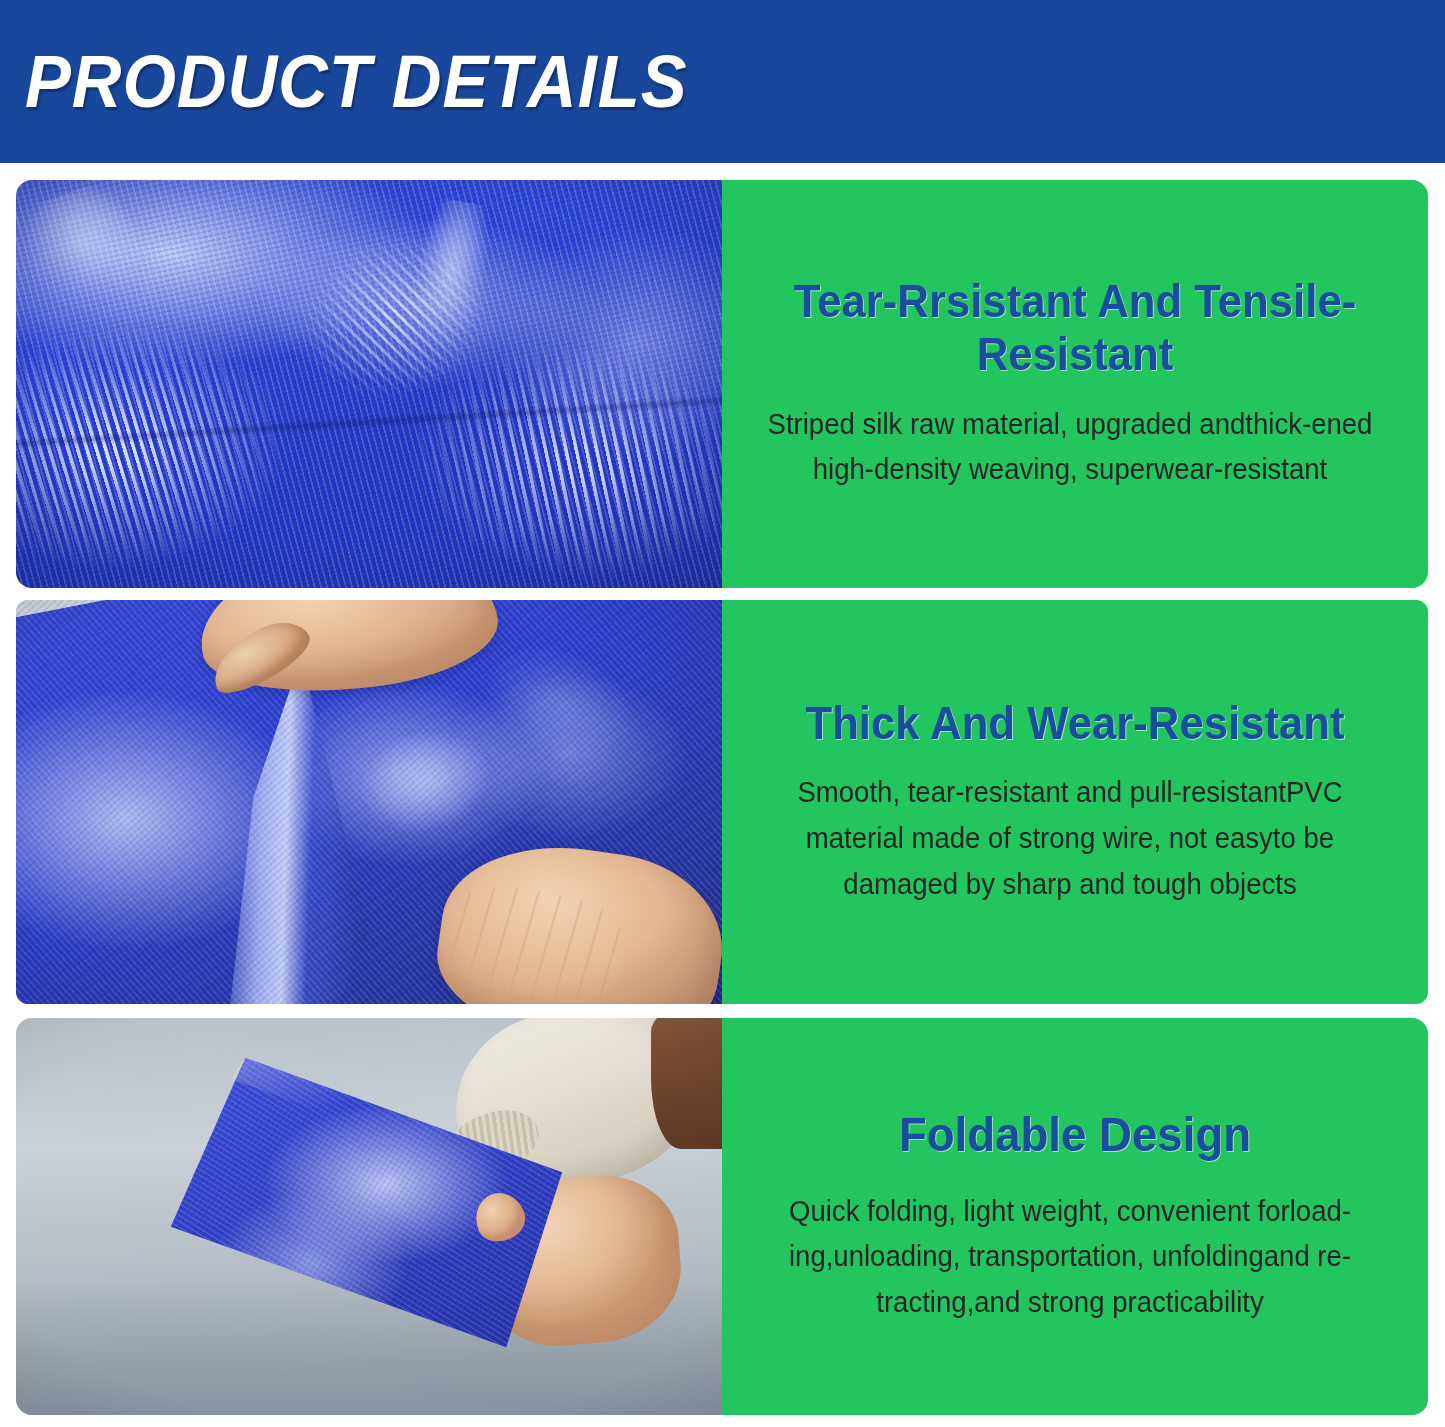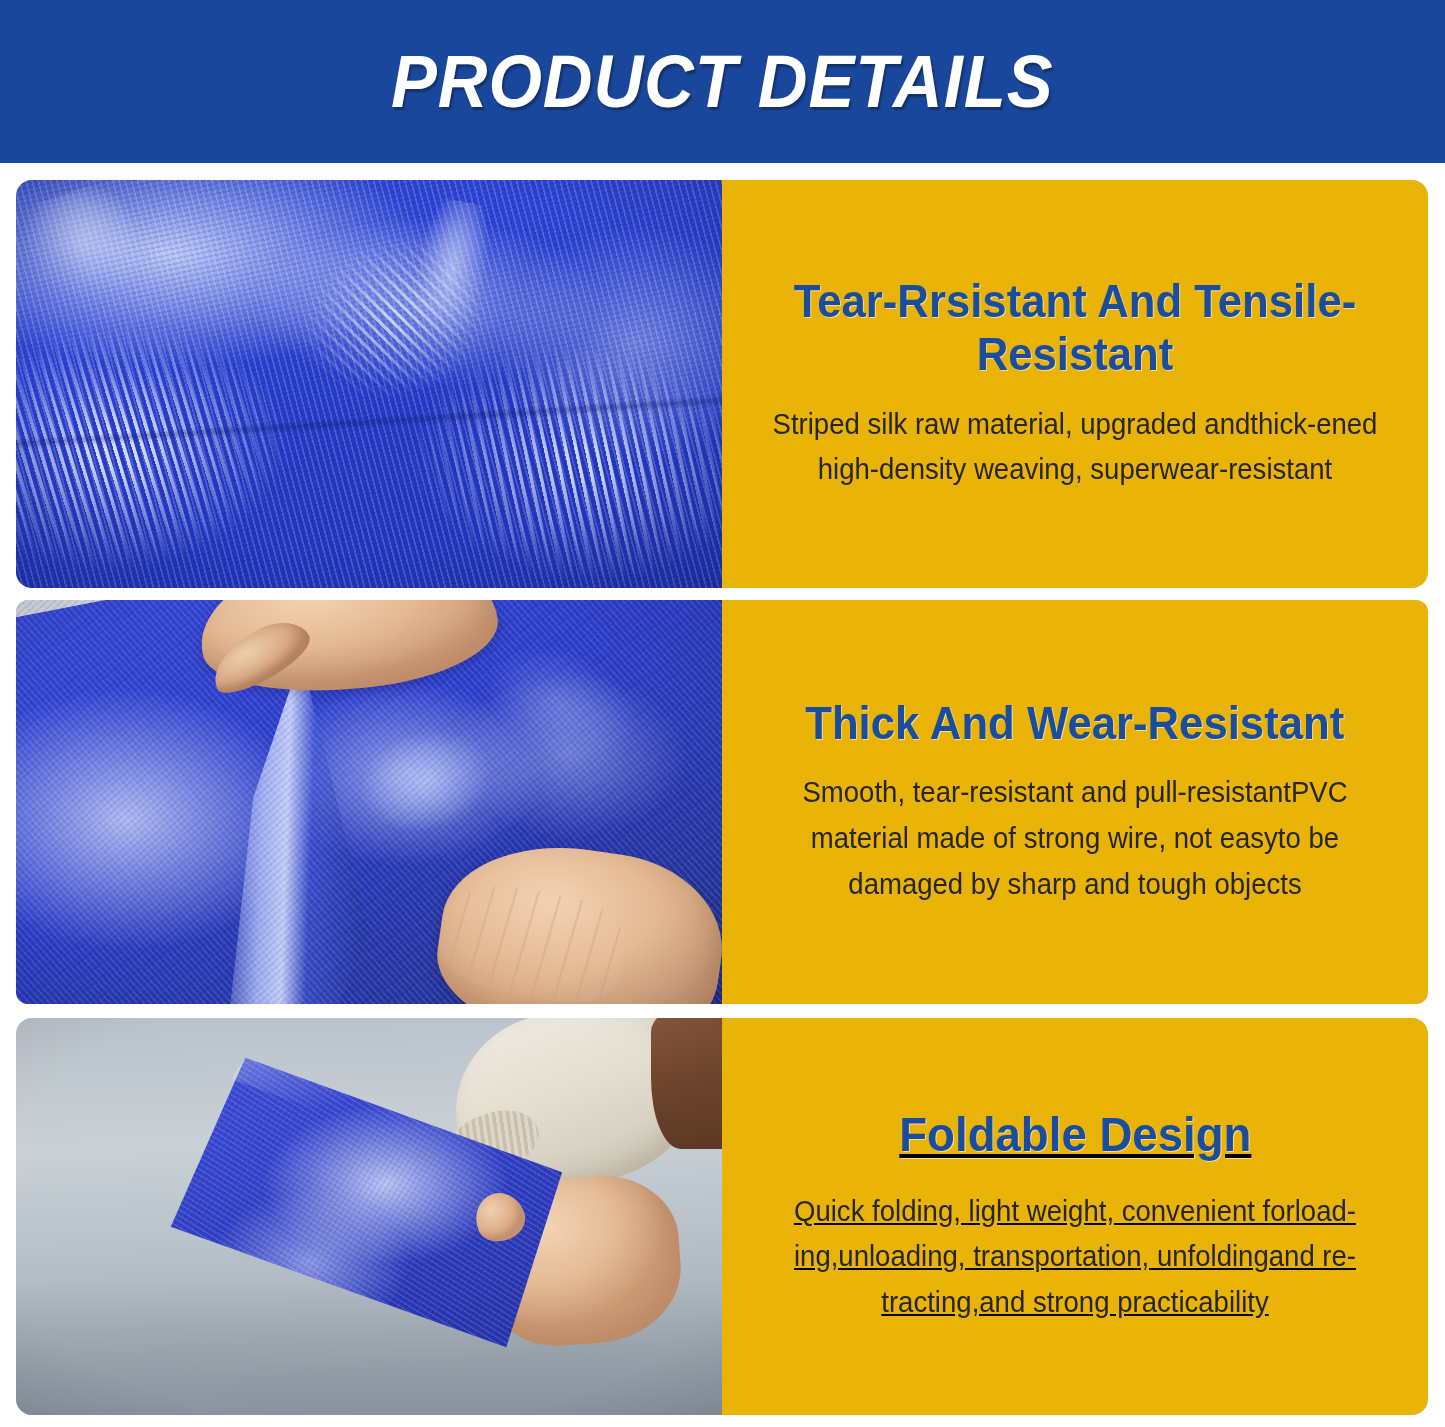--- a/index.html
+++ b/index.html
@@ -17,21 +17,20 @@
   
   .banner {
     position: absolute;
     left: 0;
     top: 0;
     width: 1445px;
     height: 163px;
     background: #19479b;
     display: flex;
     align-items: center;
-    justify-content: center;
   }
   .banner-title {
     font-family: "Liberation Sans", sans-serif;
     font-weight: bold;
     font-style: italic;
     font-size: 74px;
     letter-spacing: 1px;
     color: #ffffff;
     transform: scaleX(0.93);
     text-shadow: 2px 3px 2px rgba(0,0,0,0.30);
@@ -41,34 +40,33 @@
   
   .card {
     position: absolute;
     display: flex;
     overflow: hidden;
     border-radius: 16px;
     background: #e4e4e4;
   }
   #card-1 { left: 16px; top: 180px;  width: 1412px; height: 408px; }
   #card-2 { left: 16px; top: 600px;  width: 1412px; height: 404px; border-radius: 12px; }
-  #card-3 { left: 16px; top: 1018px; width: 1412px; height: 397px; text-decoration: underline; }
+  #card-3 { left: 16px; top: 1018px; width: 1412px; height: 397px; }
 
   .photo {
     position: relative;
     width: 706px;
     flex: none;
     overflow: hidden;
   }
   .textpane {
     flex: 1;
-    background: #eab308;
+    background: #22c55e;
     display: flex;
     flex-direction: column;
-    align-items: center;
     justify-content: center;
     padding: 0 28px;
     box-sizing: border-box;
   }
   .feature-title {
     color: #1a4d9e;
     font-family: "Liberation Sans", sans-serif;
     font-weight: bold;
     font-size: 46px;
     line-height: 1.16;

